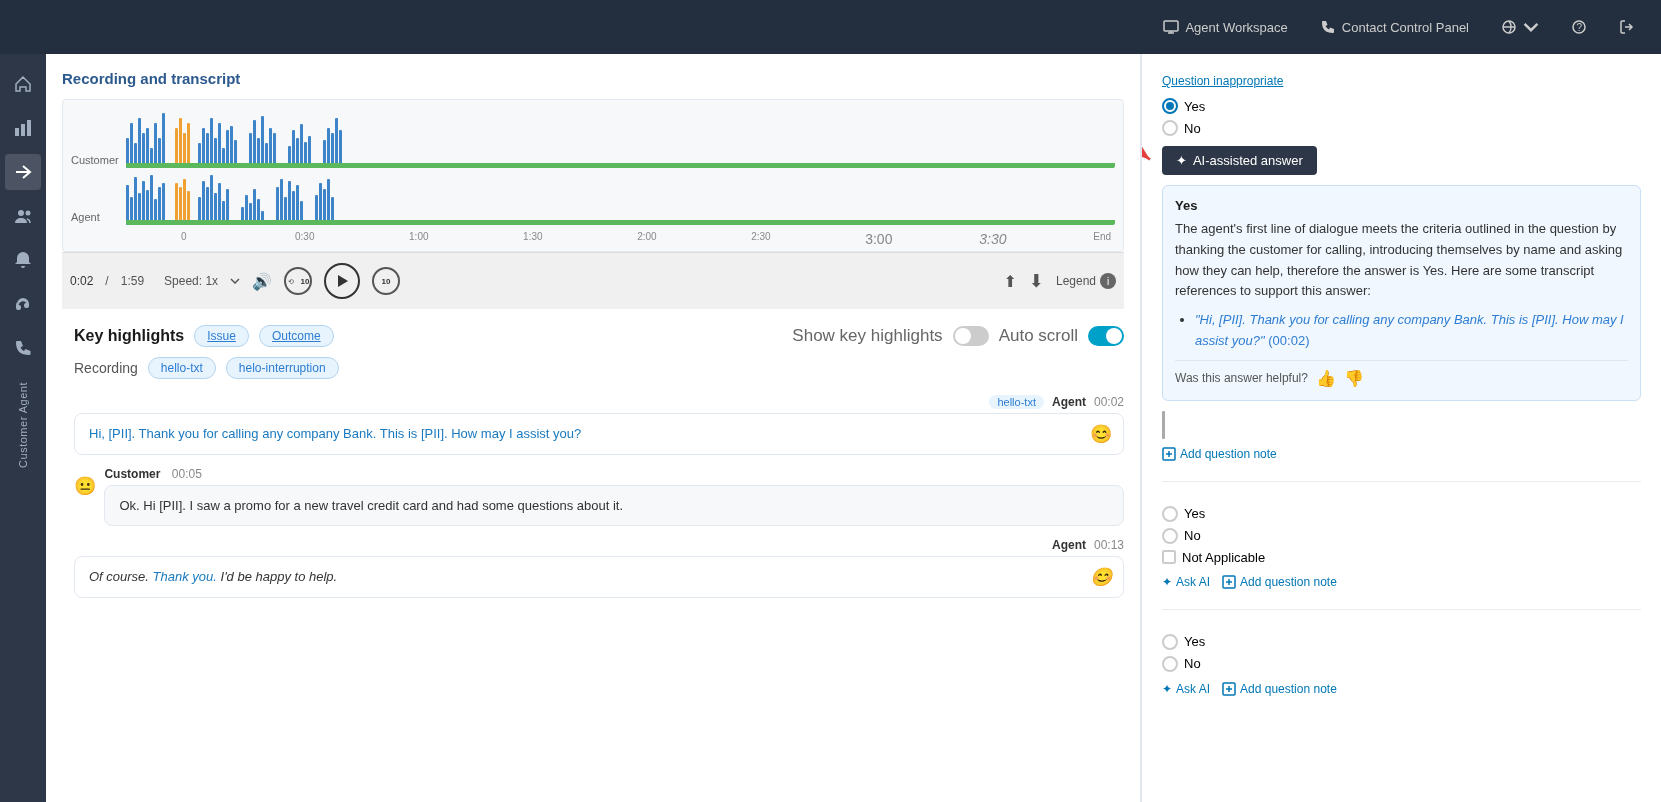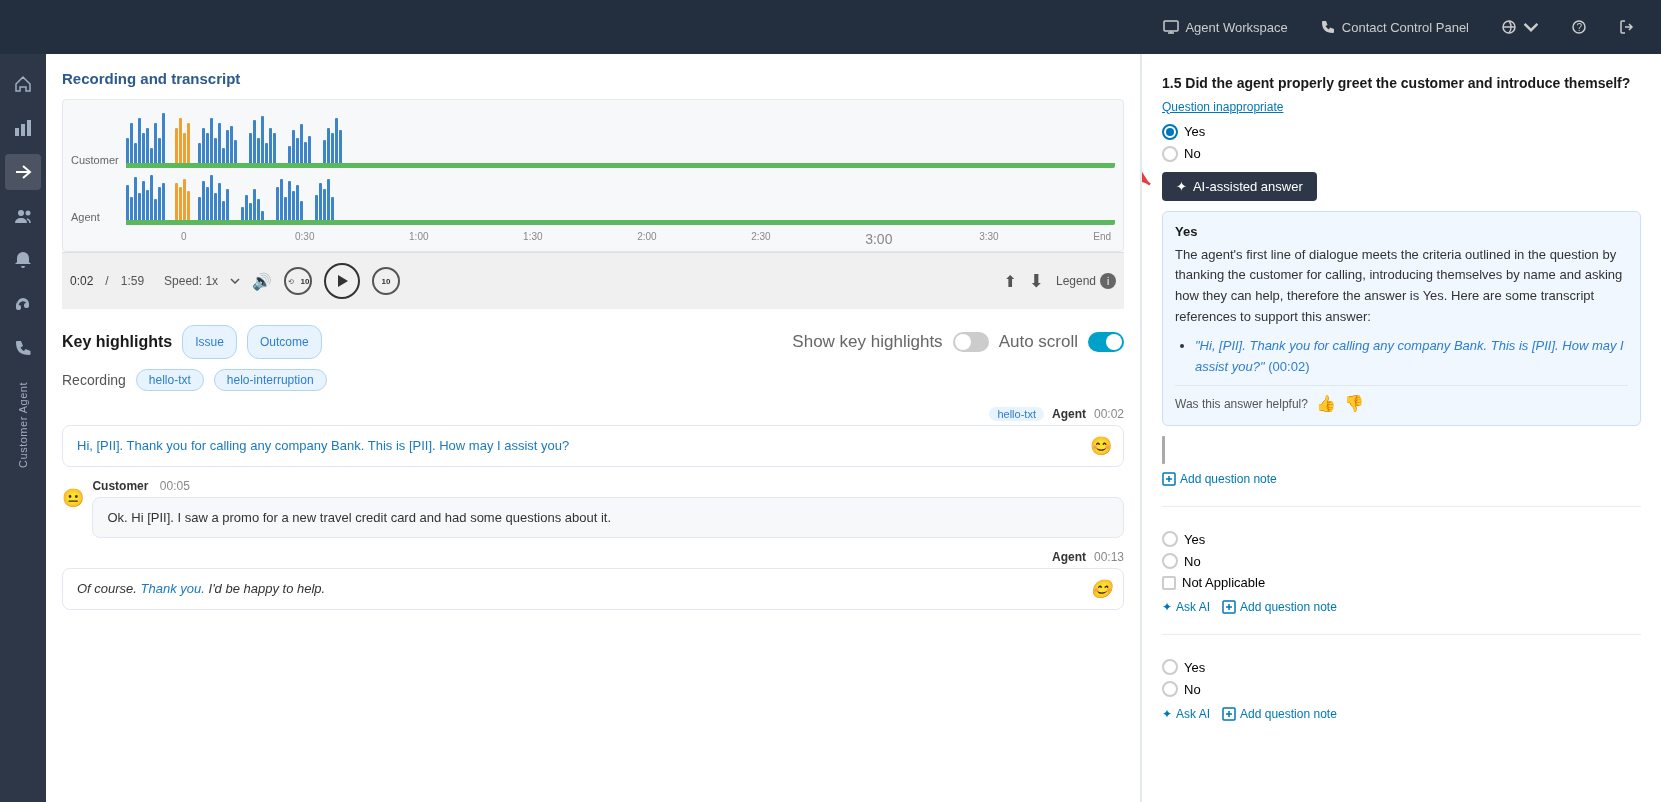--- a/index.html
+++ b/index.html
@@ -81,28 +81,29 @@
     .playback-time { color: #333; }
     .play-btn {
       width: 36px; height: 36px; border-radius: 50%; border: 2px solid #333;
       display: flex; align-items: center; justify-content: center; cursor: pointer;
     }
     .skip-btn { cursor: pointer; font-size: 14px; color: #555; }
     .pb-spacer { flex: 1; }
     .legend-btn { display: flex; align-items: center; gap: 4px; cursor: pointer; }
 
     
-    .highlights-section { padding: 16px 0 8px 0; }
+    .highlights-section { padding: 16px 0 8px 0; margin-left: 12px; }
     .highlights-header {
       display: flex; align-items: center; gap: 10px; margin-bottom: 10px;
     }
     .highlights-title { font-size: 16px; font-weight: 600; color: #1a1a1a; }
     .tag-btn {
-      padding: 9px 12px; border-radius: 12px; font-size: 12px; cursor: pointer;
+      padding: 3px 12px; border-radius: 12px; font-size: 12px; cursor: pointer;
       border: 1px solid transparent;
+      text-decoration: underline;
     }
     .tag-btn.issue { background: #e8f4fd; color: #2d7dd2; border-color: #b3d4f0; }
     .tag-btn.outcome { background: #e8f4fd; color: #2d7dd2; border-color: #b3d4f0; }
     .highlights-controls { margin-left: auto; display: flex; align-items: center; gap: 10px; }
     .toggle-label { font-size: 17px; color: #666; }
     .toggle { width: 36px; height: 20px; border-radius: 10px; position: relative; cursor: pointer; }
     .toggle.off { background: #ccc; }
     .toggle.on { background: #00a1c9; }
     .toggle::after {
       content: ''; position: absolute; top: 2px; width: 16px; height: 16px;
@@ -404,21 +405,21 @@
 
         <div class="timeline">
           <span style="width:55px; flex-shrink:0;"></span>
           <span style="flex:1; font-size:10px; color:#888;">0</span>
           <span style="flex:1; font-size:10px; color:#888;">0:30</span>
           <span style="flex:1; font-size:10px; color:#888;">1:00</span>
           <span style="flex:1; font-size:10px; color:#888;">1:30</span>
           <span style="flex:1; font-size:10px; color:#888;">2:00</span>
           <span style="flex:1; font-size:10px; color:#888;">2:30</span>
           <span style="flex:1; font-size:14px; color:#888;">3:00</span>
-          <span style="flex:1; font-size:10px; color:#888;">3:30</span>
+          <span style="flex:1; font-size:14px; color:#888;font-style:italic;">3:30</span>
           <span style="font-size:10px; color:#888; padding-right:4px;">End</span>
         </div>
       </div>
 
       <div class="playback-bar">
         <span class="playback-time">0:02</span>
         <span> / </span>
         <span>1:59</span>
         <span style="margin-left:8px;">Speed: 1x</span>
         <svg viewBox="0 0 10 6" width="10" height="6" style="cursor:pointer;">
@@ -508,21 +509,20 @@
           <span class="bubble-emoji">😊</span>
         </div>
       </div>
 
     </div>
   </div>
 
   <div class="right-panel">
 
     <div class="question-block">
-      <div class="question-text">1.5 Did the agent properly greet the customer and introduce themself?</div>
       <div class="question-instructions">Question inappropriate</div>
       <div class="radio-group">
         <label class="radio-option">
           <div class="radio-circle selected"></div>
           <span>Yes</span>
         </label>
         <label class="radio-option">
           <div class="radio-circle"></div>
           <span>No</span>
         </label>

